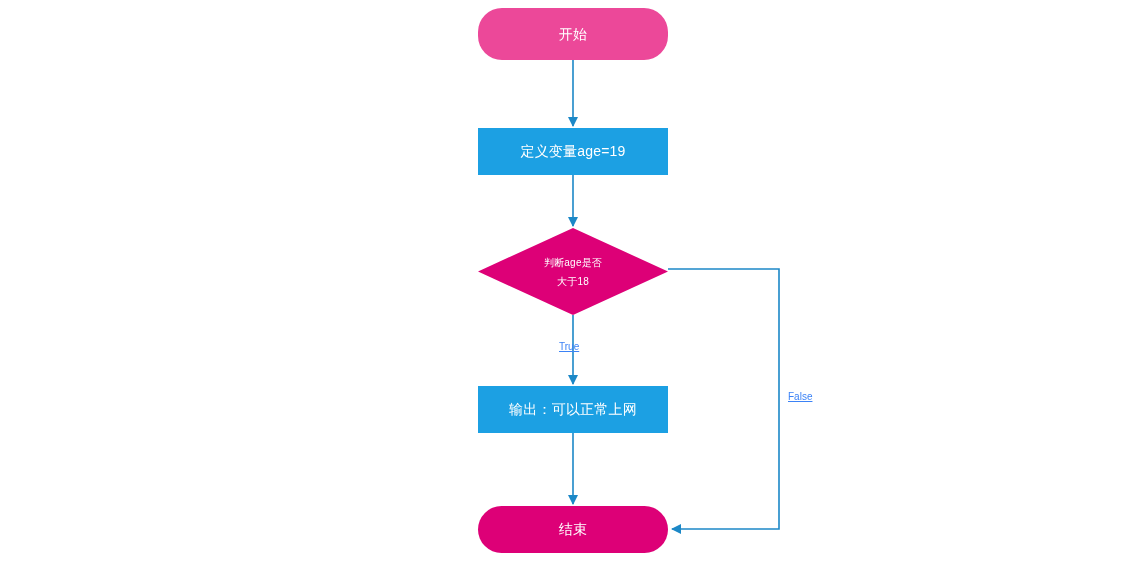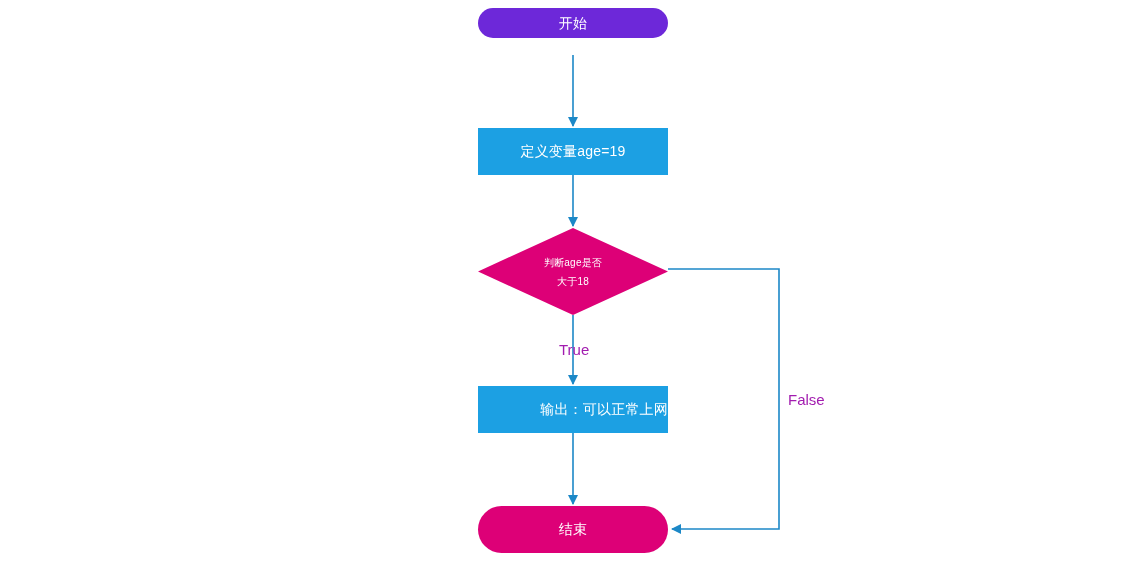--- a/index.html
+++ b/index.html
@@ -47,24 +47,25 @@
     white-space: pre-line;
   }
   .diamond-svg {
     position: absolute;
     top: 0;
     left: 0;
     z-index: 1;
   }
   .edge-label {
     position: absolute;
-    font-size: 15px;
-    color: #a21caf;
+    font-size: 10px;
+    color: #3b82f6;
     white-space: nowrap;
     user-select: none;
+    text-decoration: underline;
   }
   svg.connectors {
     position: absolute;
     top: 0;
     left: 0;
     width: 1148px;
     height: 569px;
     pointer-events: none;
     z-index: 0;
   }
@@ -96,37 +97,37 @@
 
     <g>
       <line x1="573" y1="433" x2="573" y2="504" stroke="#1C88C7" stroke-width="1.6" marker-end="url(#arrow)"></line>
     </g>
 
     <g>
       <path d="M 668 269 L 779 269 L 779 529 L 672 529" fill="none" stroke="#1C88C7" stroke-width="1.6" marker-end="url(#arrow)"></path>
     </g>
   </svg>
 
-  <div class="node node-terminator" style="left:478px; top:8px; width:190px; height:30px; background:#6d28d9;">
+  <div class="node node-terminator" style="left:478px; top:8px; width:190px; height:52px; background:#ec4899;">
     <span>开始</span>
   </div>
 
   <div class="node node-process" style="left:478px; top:128px; width:190px; height:47px; background:#1CA0E3;">
     <span>定义变量age=19</span>
   </div>
 
   <div class="node node-decision" style="left:478px; top:228px; width:190px; height:87px;">
     <svg class="diamond-svg" width="190" height="87" viewBox="0 0 190 87" xmlns="http://www.w3.org/2000/svg">
       <polygon points="95,0 190,43.5 95,87 0,43.5" fill="#DD0077"></polygon>
     </svg>
     <span class="decision-label">判断age是否
 大于18</span>
   </div>
 
-  <div class="node node-process" style="left:478px; top:386px; width:190px; height:47px; background:#1CA0E3;justify-content:flex-end;">
+  <div class="node node-process" style="left:478px; top:386px; width:190px; height:47px; background:#1CA0E3;">
     <span>输出：可以正常上网</span>
   </div>
 
   <div class="node node-terminator" style="left:478px; top:506px; width:190px; height:47px; background:#DD0077;text-align:right;">
     <span>结束</span>
   </div>
 
   <div class="edge-label" style="left:559px; top:341px;">True</div>
 
   <div class="edge-label" style="left:788px; top:391px;">False</div>

